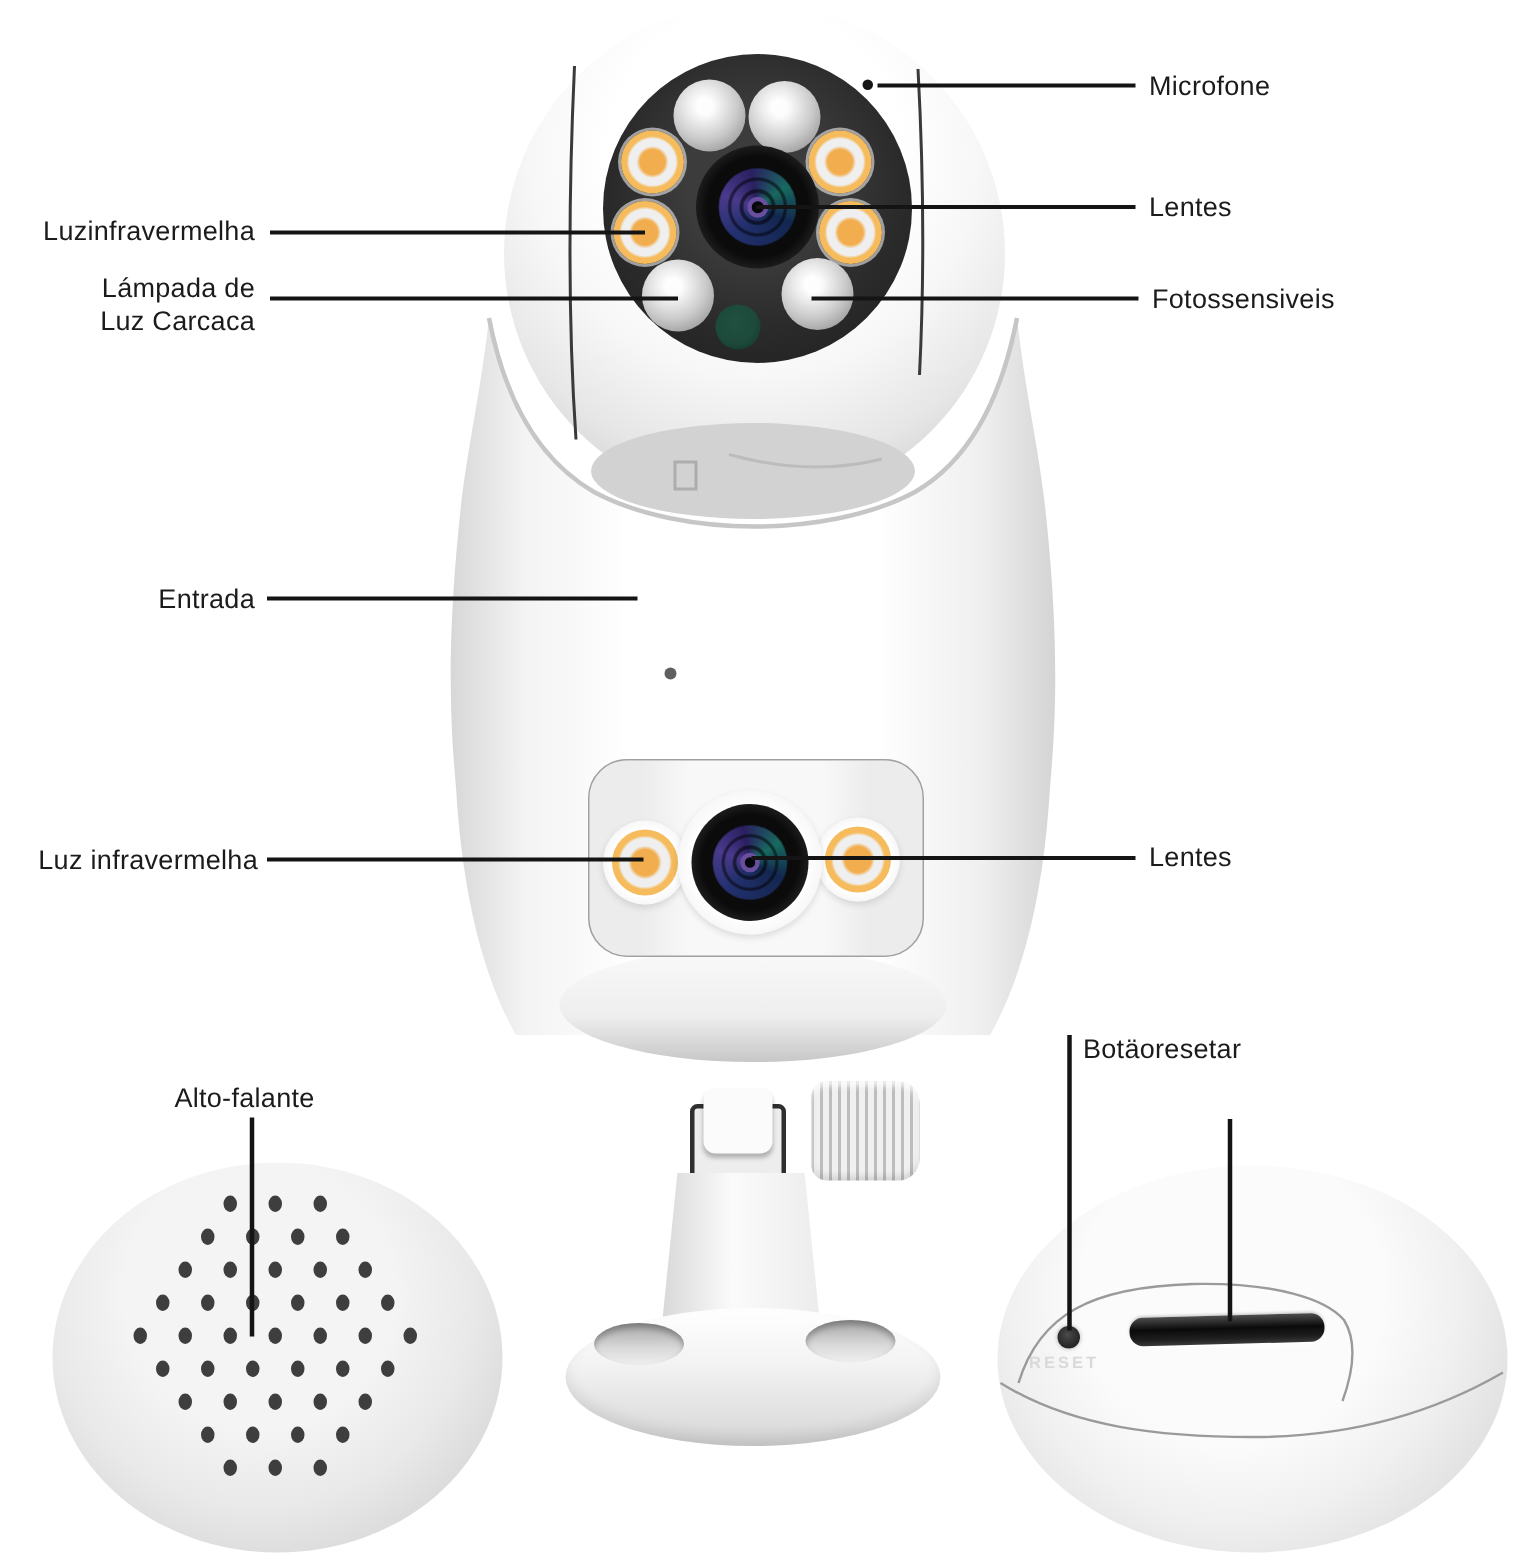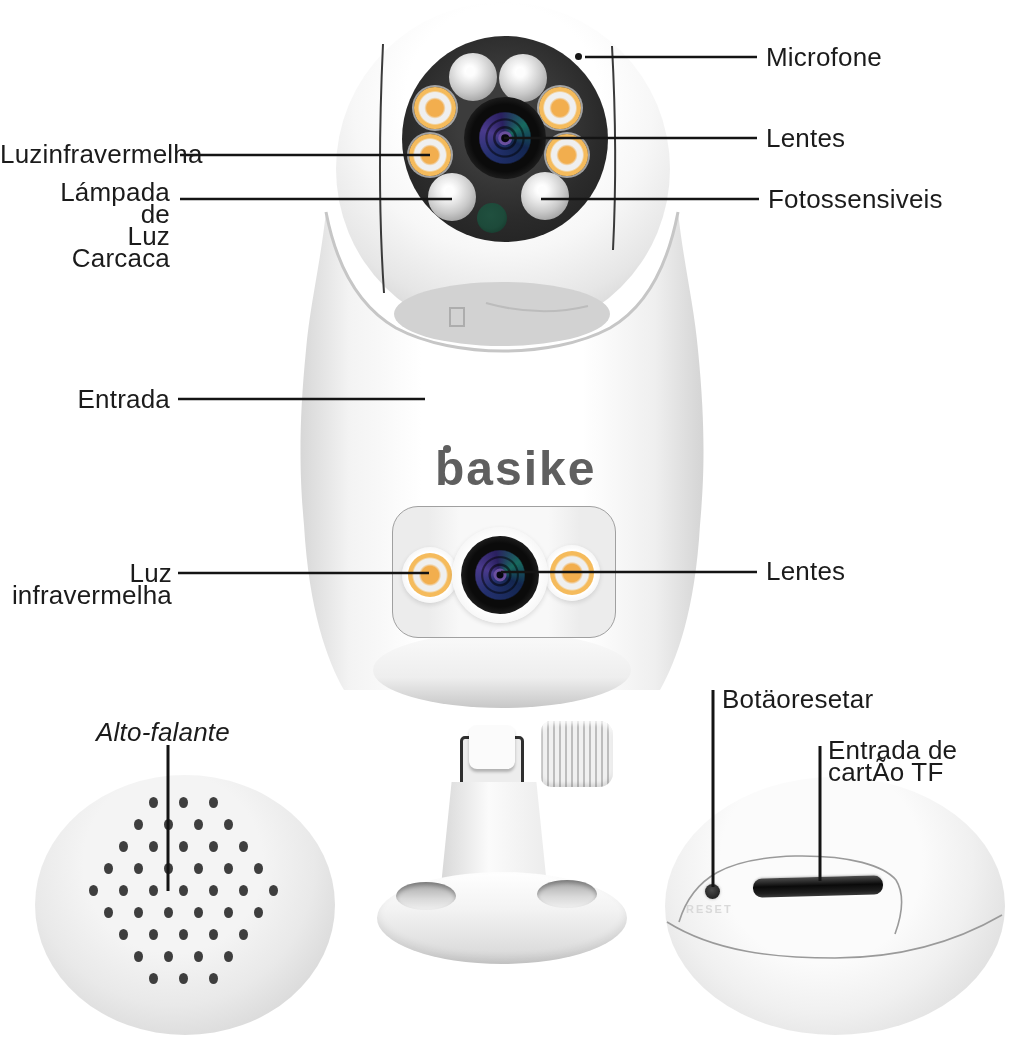--- a/index.html
+++ b/index.html
@@ -1,23 +1,23 @@
 <!DOCTYPE html>
 <html><head>
 <meta charset="utf-8">
 <style>
   html,body{margin:0;padding:0;background:#fff;}
   #canvas{position:relative;width:1024px;height:1042px;background:#fff;overflow:hidden;
           font-family:"Liberation Sans","DejaVu Sans",sans-serif;}
   .abs{position:absolute;}
   svg.layer{position:absolute;left:0;top:0;pointer-events:none;}
   
-  .lbl{position:absolute;font-size:26px;color:var(--label-text,#1b1b1b);line-height:22px;
+  .lbl{position:absolute;font-size:18px;color:var(--label-text,#1b1b1b);line-height:22px;
        white-space:pre-line;letter-spacing:0.2px;}
-  .r{text-align:right;} .c{text-align:center;font-style:italic;}
+  .r{text-align:right;} .c{text-align:center;}
   
   .sphere{border-radius:50%;}
   #head{left:336px;top:2px;width:334px;height:334px;
         background:radial-gradient(circle at 50% 30%,#ffffff 0 34%,#f7f7f7 52%,#e6e6e6 72%,#cccccc 90%,#c0c0c0 100%);}
   #face{left:402px;top:36px;width:206px;height:206px;border-radius:50%;
         background:radial-gradient(circle at 50% 42%,#3c3c3c 0 30%,var(--face-black,#2b2b2b) 60%,#1d1d1d 100%);}
   #mic-hole{left:575px;top:53px;width:7px;height:7px;border-radius:50%;background:#161616;}
   .led-white{border-radius:50%;width:48px;height:48px;
         background:radial-gradient(circle at 42% 36%,#ffffff 0 8%,#ececec 28%,#c9c9c9 55%,#979797 85%,#8a8a8a 100%);}
   .led-white::after{content:"";position:absolute;left:36%;top:30%;width:9px;height:9px;border-radius:50%;
@@ -127,21 +127,20 @@
   <div class="abs led-amber" style="left:546px;top:134px"></div>
   <div class="abs led-white" style="left:428px;top:173px"></div>
   <div class="abs led-white" style="left:521px;top:172px"></div>
   <div class="abs lens" style="left:464px;top:97px;width:82px;height:82px">
     <div class="iris">
       <div class="pupil"></div>
     </div>
   </div>
   <div class="abs" id="green-dot"></div>
 
-  <div class="abs" id="logo">basike</div>
   <div class="abs" id="logo-dot"></div>
   <div class="abs" id="panel"></div>
   <div class="abs glow" style="left:402px;top:547px;width:56px;height:56px"></div>
   <div class="abs glow" style="left:544px;top:545px;width:56px;height:56px"></div>
   <div class="abs led-amber" style="left:408px;top:553px;width:44px;height:44px"></div>
   <div class="abs led-amber" style="left:550px;top:551px;width:44px;height:44px"></div>
   <div class="abs glow" style="left:452px;top:527px;width:96px;height:96px"></div>
   <div class="abs lens" style="left:461px;top:536px;width:78px;height:78px">
     <div class="iris">
       <div class="pupil"></div>
@@ -232,14 +231,13 @@
   <div class="lbl r" style="left:30px;width:140px;top:181px">Lámpada de
 Luz Carcaca</div>
   <div class="lbl" style="left:766px;top:46px">Microfone</div>
   <div class="lbl" style="left:766px;top:127px">Lentes</div>
   <div class="lbl" style="left:768px;top:188px">Fotossensiveis</div>
   <div class="lbl r" style="left:50px;width:120px;top:388px">Entrada</div>
   <div class="lbl r" style="left:0;width:172px;top:562px">Luz infravermelha</div>
   <div class="lbl" style="left:766px;top:560px">Lentes</div>
   <div class="lbl c" style="left:83px;width:160px;top:721px">Alto-falante</div>
   <div class="lbl" style="left:722px;top:688px">Botäoresetar</div>
-  <div class="lbl" style="left:828px;top:739px">Entrada de cartÃo TF</div>
 </div>
 
 </body></html>

